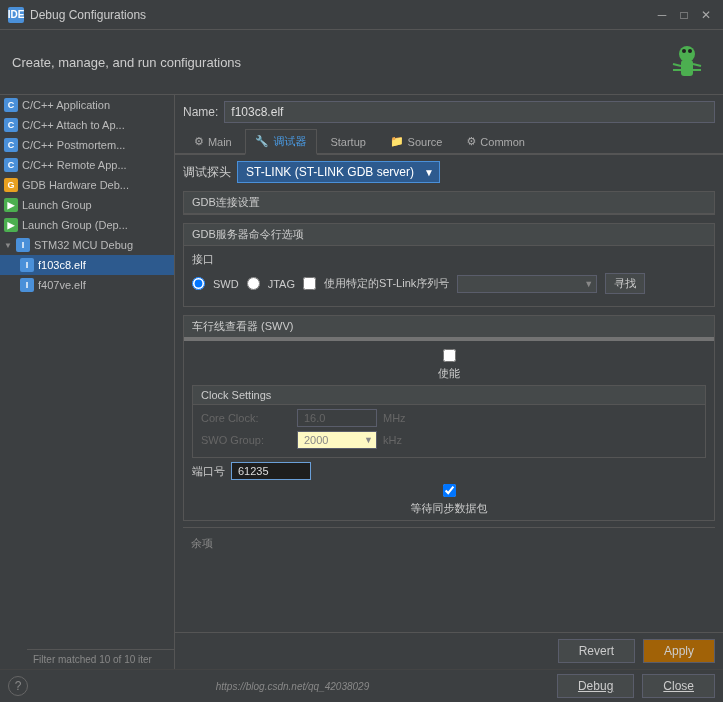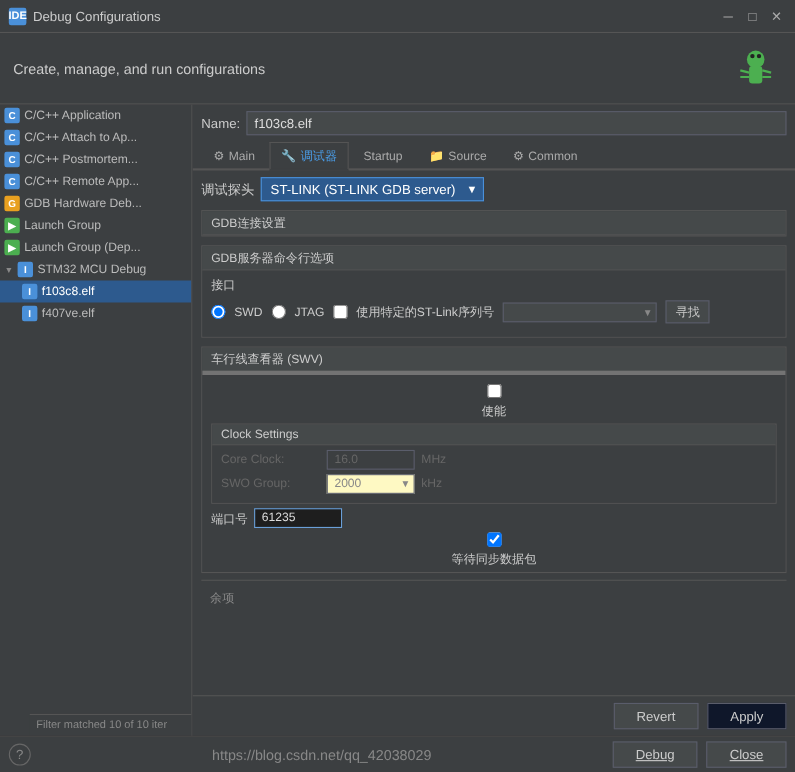--- a/index.html
+++ b/index.html
@@ -457,21 +457,21 @@
 
     .action-btn {
       padding: 4px 20px;
       background: #45494a;
       border: 1px solid #5a5d6b;
       color: #ccc;
       font-size: 12px;
       cursor: pointer;
     }
     .action-btn.primary {
-      background: #0f172a;
+      background: #a16207;
     }
 
     
     .very-bottom {
       display: flex;
       align-items: center;
       justify-content: space-between;
       padding: 4px 8px;
       background: #3c3f41;
       border-top: 1px solid #444;
@@ -489,21 +489,22 @@
       padding: 4px 20px;
       background: #45494a;
       border: 1px solid #5a5d6b;
       color: #ccc;
       font-size: 12px;
       cursor: pointer;
       text-decoration: underline;
     }
     .url-text {
       color: #888;
-      font-size: 13px;
+      font-size: 10px;
+      font-style: italic;
     }
 
     
     ::-webkit-scrollbar { width: 8px; background: #3c3f41; }
     ::-webkit-scrollbar-thumb { background: #555; }
   </style>
 </head>
 <body>
 
 <div class="title-bar">

